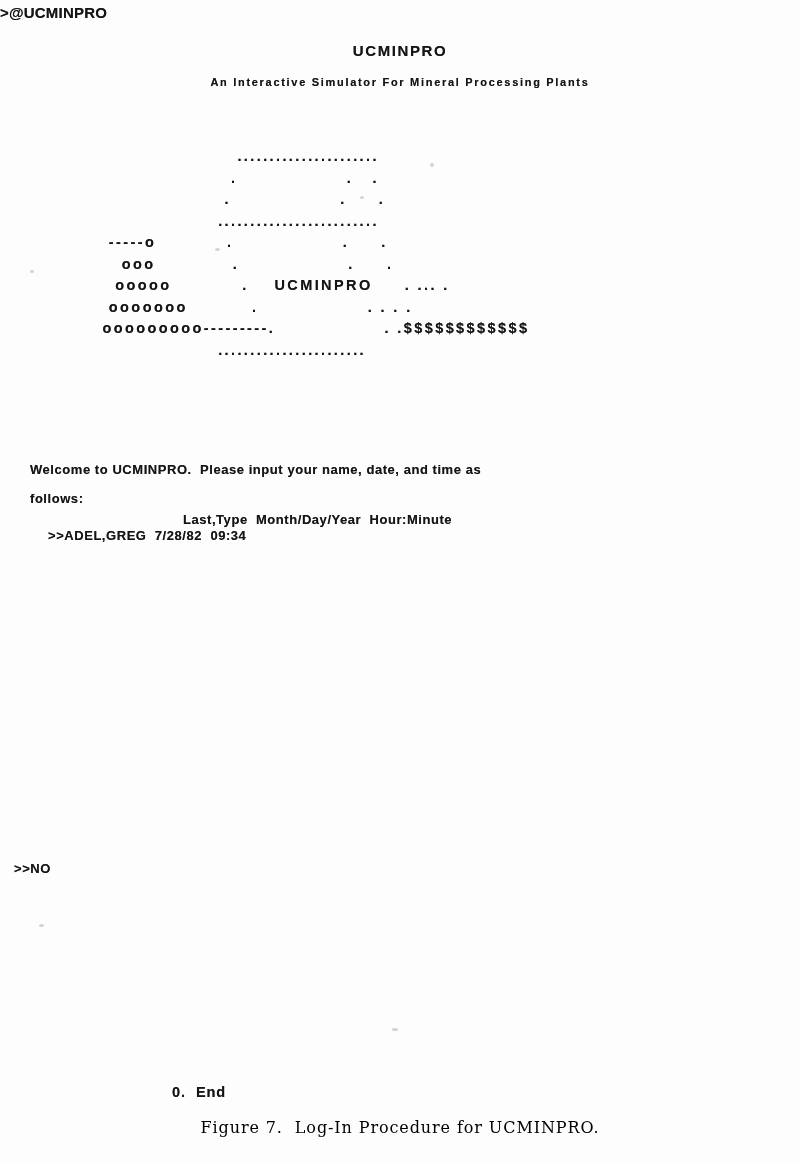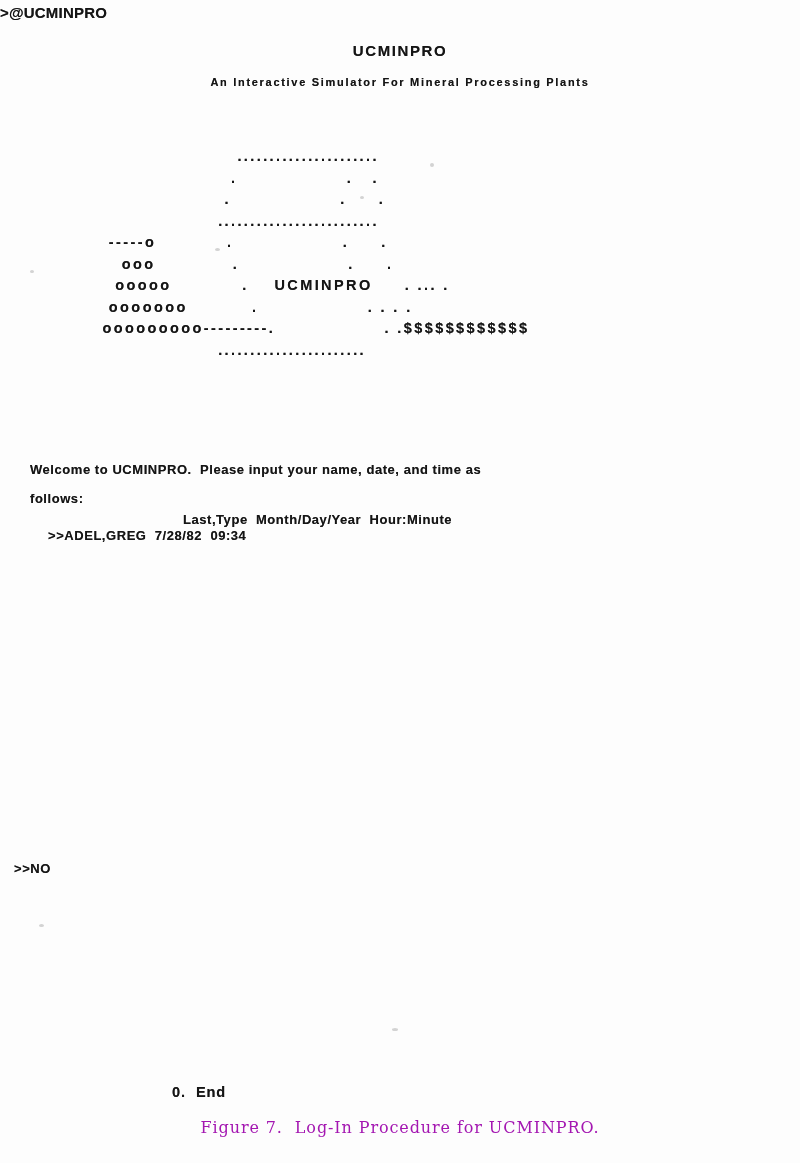--- a/index.html
+++ b/index.html
@@ -98,21 +98,21 @@
   }
 
   
   #figure-caption {
     left: 0; right: 0;
     top: 1118px;
     text-align: center;
     font-family: "DejaVu Serif", serif;
     font-size: 16px;
     letter-spacing: 0.9px;
-    color: #a21caf;
+    color: #000000;
     white-space: pre;
   }
 
   
   .speckle {
     position: absolute;
     background: #cfcfcf;
     border-radius: 50%;
     pointer-events: none;
   }

